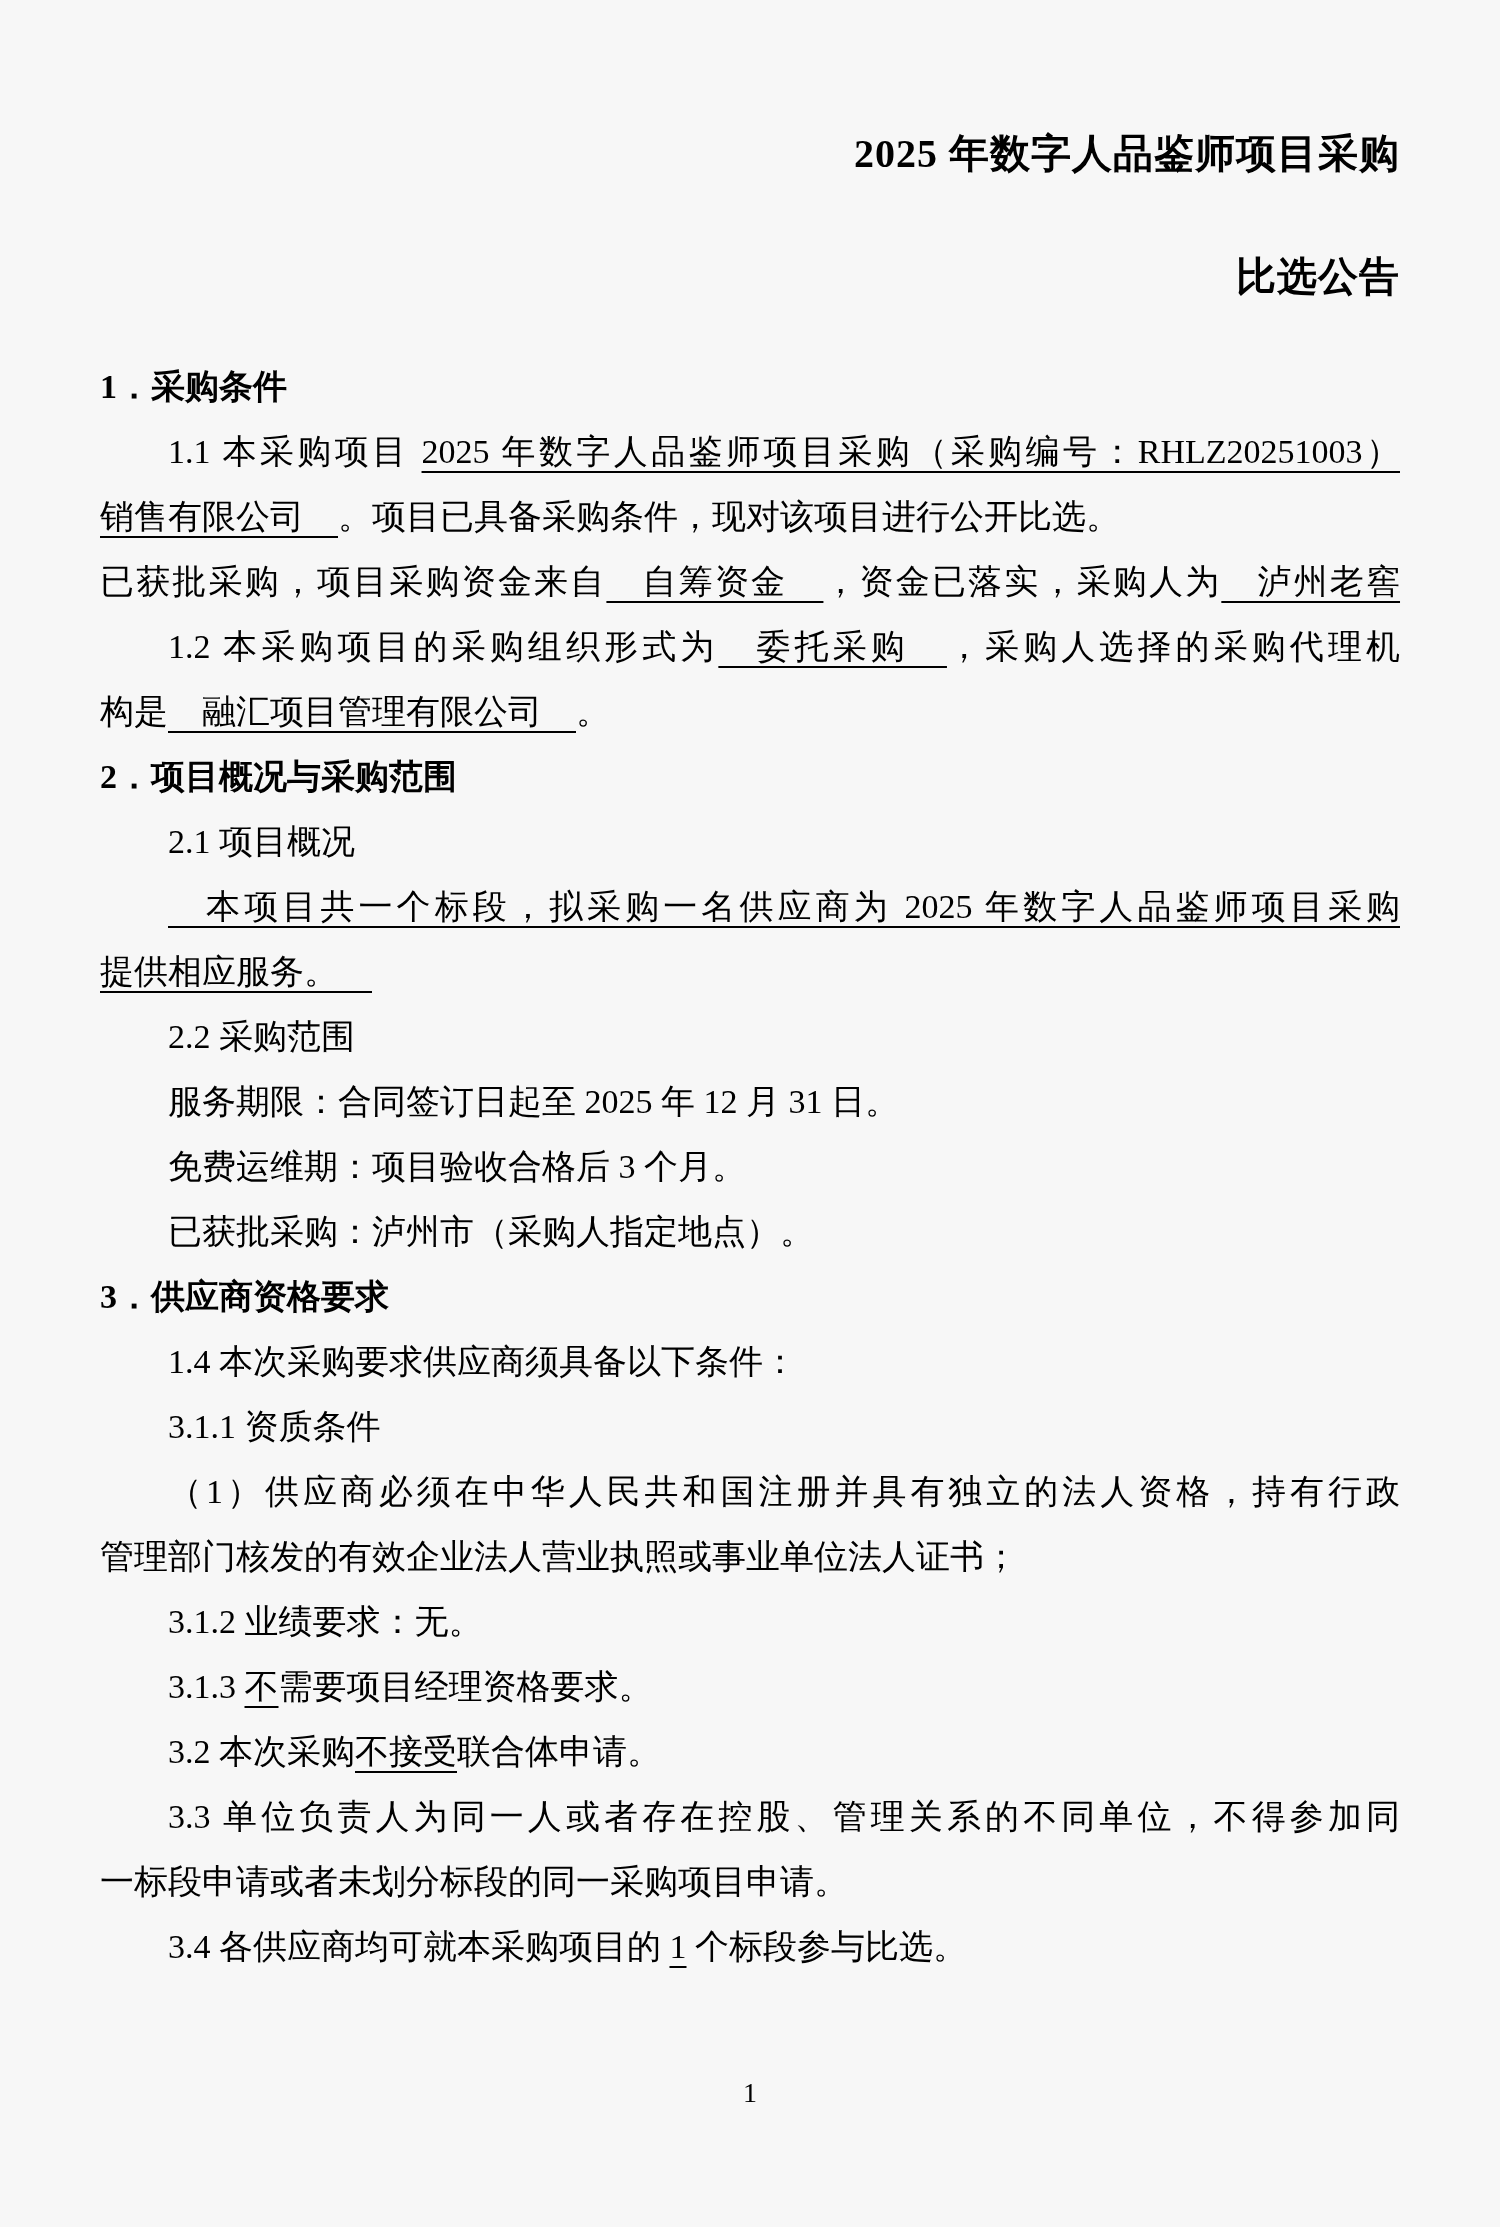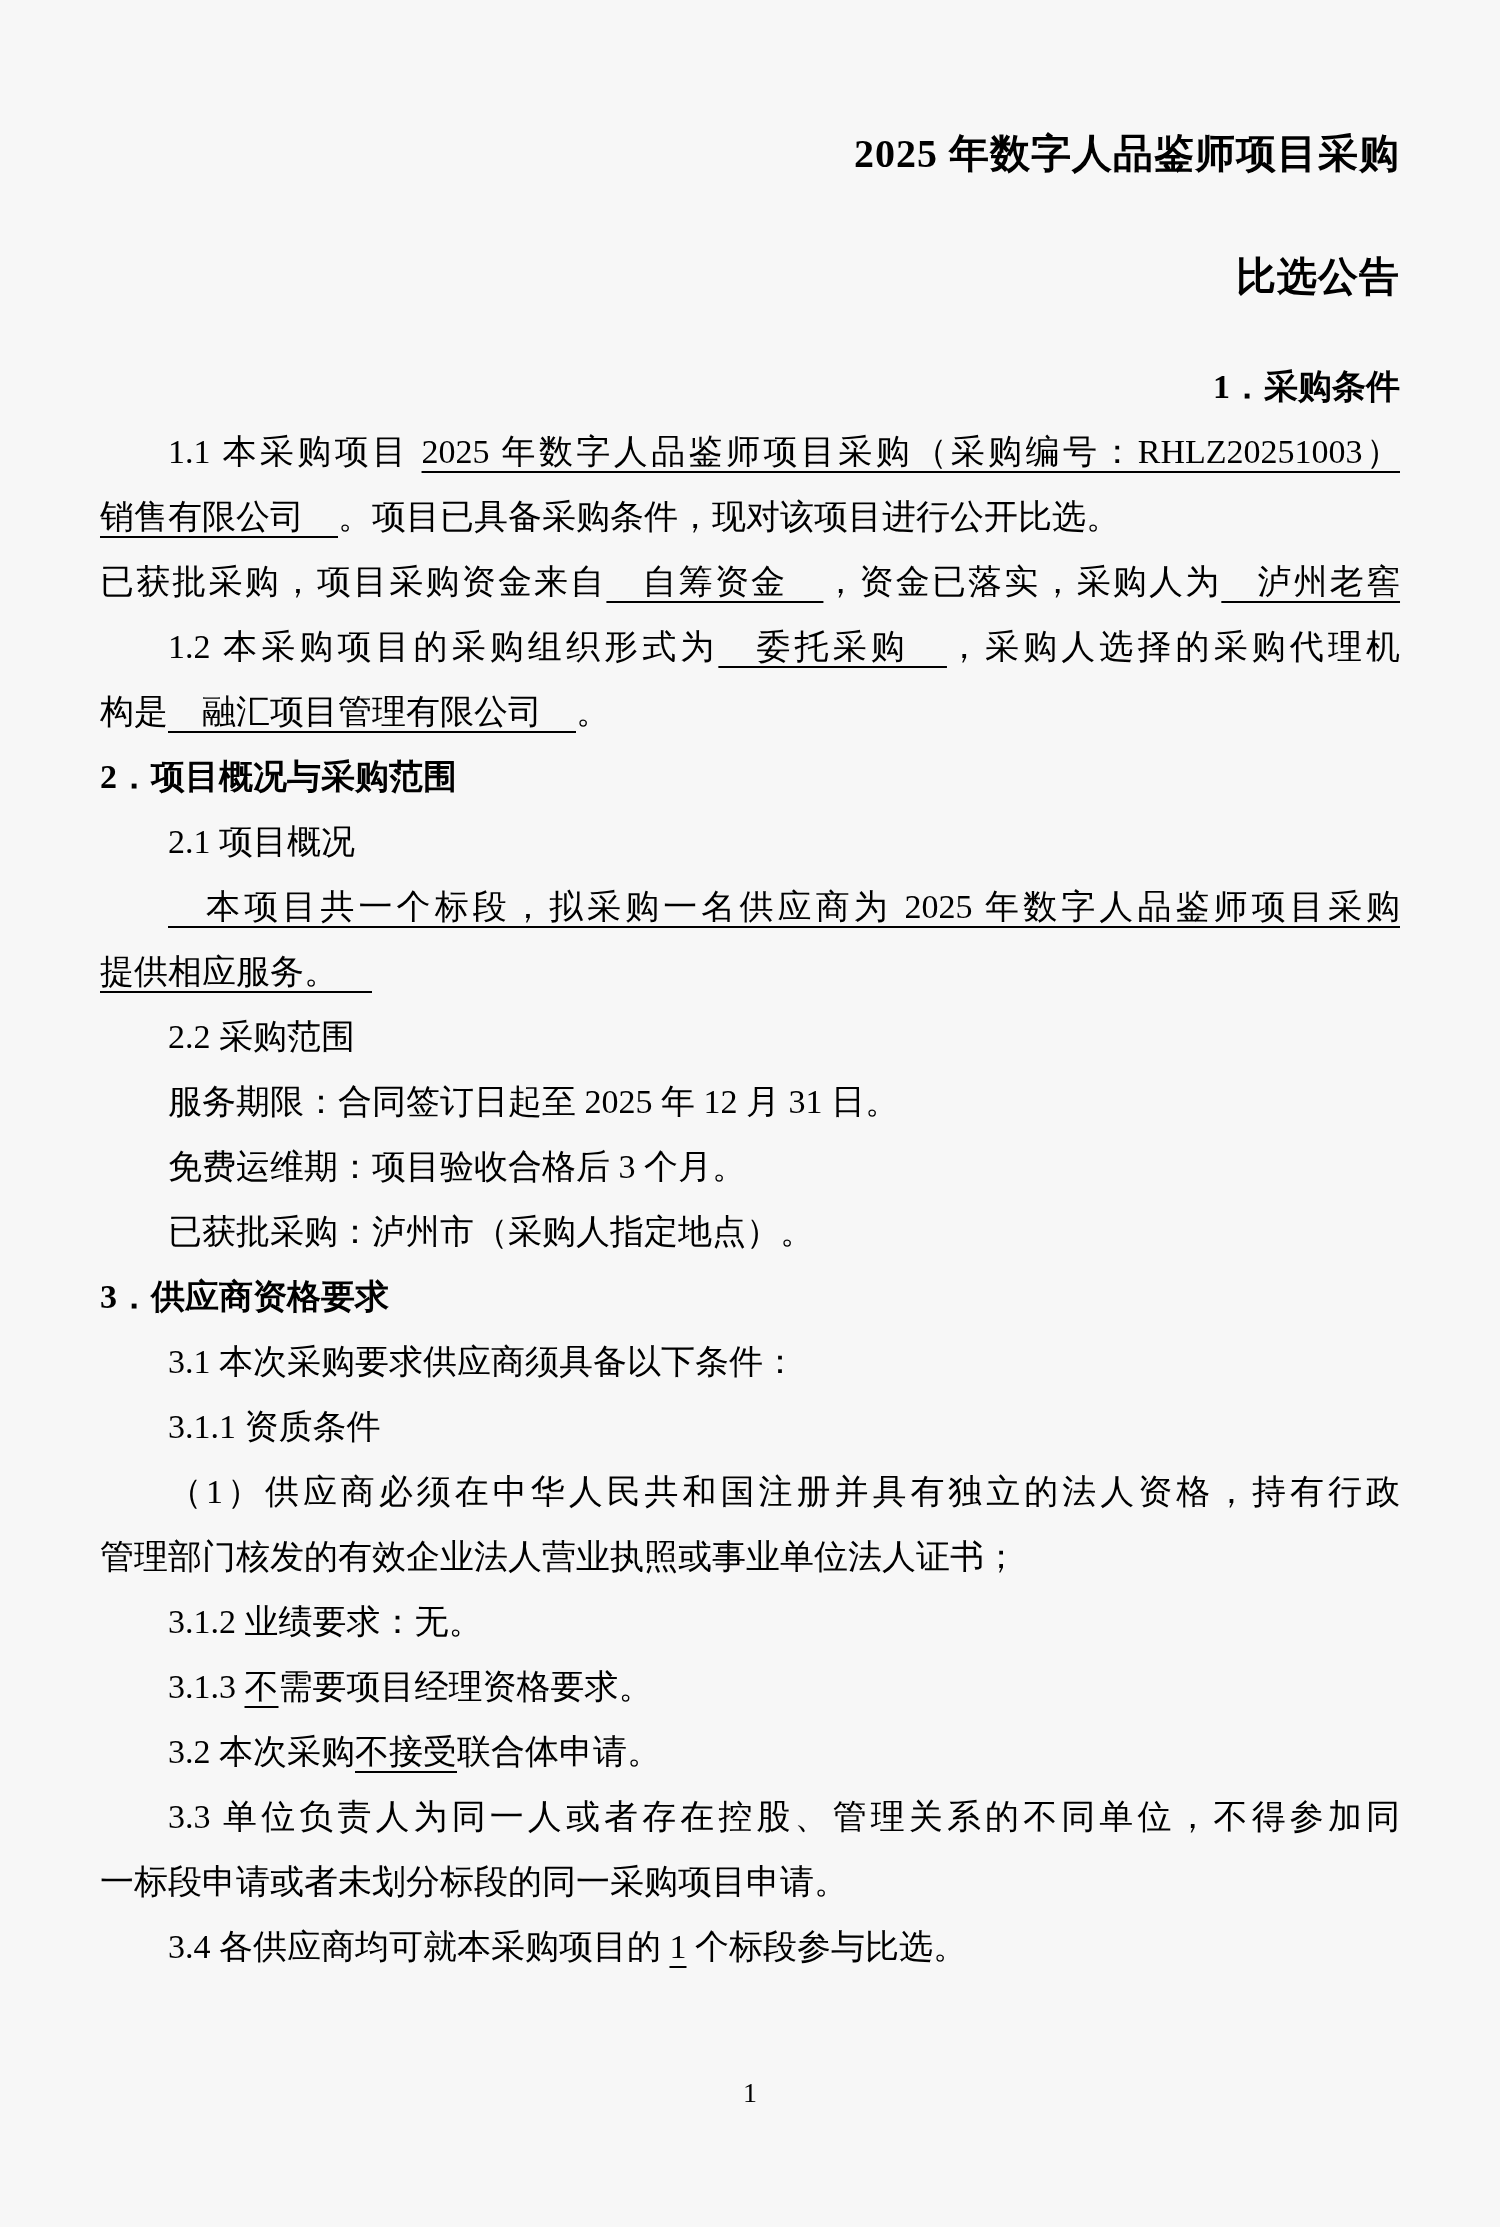--- a/index.html
+++ b/index.html
@@ -20,21 +20,21 @@
   .doc-title, .doc-subtitle {
     font-size: 40px;
     font-weight: bold;
     text-align: right;
     line-height: 65px;
     letter-spacing: 1px;
     white-space: pre;
   }
   .doc-subtitle { margin-top: 58px; }
   .doc-body { margin-top: 0; }
-  .doc-body > .heading:first-child { margin-top: 45px; text-align: right; }
+  .doc-body > .heading:first-child { margin-top: 45px; }
   .ln {
     font-size: 34px;
     line-height: 65px;
     white-space: pre-wrap;
   }
   .heading {
     font-size: 34px;
     line-height: 65px;
     font-weight: bold;
     white-space: pre;
@@ -72,21 +72,21 @@
       <div class="ln"><span>构是</span><span class="u">　融汇项目管理有限公司　</span><span>。</span></div>
       <div class="heading">2．项目概况与采购范围</div>
       <div class="ln ind"><span>2.1 项目概况</span></div>
       <div class="ln ind just"><span class="u">　本项目共一个标段，拟采购一名供应商为 2025 年数字人品鉴师项目采购</span></div>
       <div class="ln"><span class="u">提供相应服务。　</span></div>
       <div class="ln ind"><span>2.2 采购范围</span></div>
       <div class="ln ind"><span>服务期限：合同签订日起至 2025 年 12 月 31 日。</span></div>
       <div class="ln ind"><span>免费运维期：项目验收合格后 3 个月。</span></div>
       <div class="ln ind"><span>已获批采购：泸州市（采购人指定地点）。</span></div>
       <div class="heading">3．供应商资格要求</div>
-      <div class="ln ind"><span>3.1 本次采购要求供应商须具备以下条件：</span></div>
+      <div class="ln ind"><span>1.4 本次采购要求供应商须具备以下条件：</span></div>
       <div class="ln ind"><span>3.1.1 资质条件</span></div>
       <div class="ln ind just"><span>（1）供应商必须在中华人民共和国注册并具有独立的法人资格，持有行政</span></div>
       <div class="ln"><span>管理部门核发的有效企业法人营业执照或事业单位法人证书；</span></div>
       <div class="ln ind"><span>3.1.2 业绩要求：无。</span></div>
       <div class="ln ind"><span>3.1.3 </span><span class="u">不</span><span>需要项目经理资格要求。</span></div>
       <div class="ln ind"><span>3.2 本次采购</span><span class="u">不接受</span><span>联合体申请。</span></div>
       <div class="ln ind just"><span>3.3 单位负责人为同一人或者存在控股、管理关系的不同单位，不得参加同</span></div>
       <div class="ln"><span>一标段申请或者未划分标段的同一采购项目申请。</span></div>
       <div class="ln ind"><span>3.4 各供应商均可就本采购项目的 </span><span class="u">1</span><span> 个标段参与比选。</span></div>
     </div>

